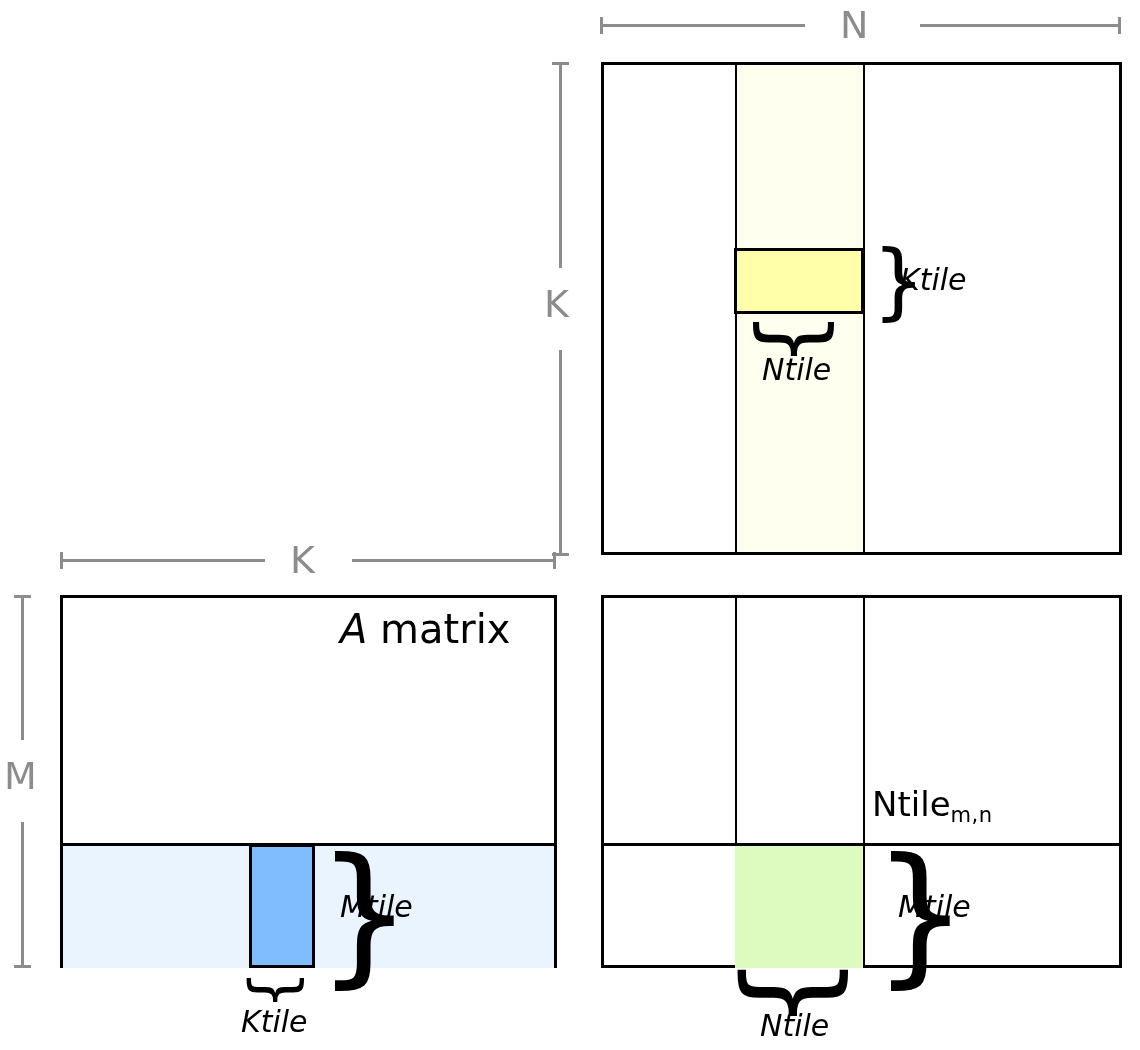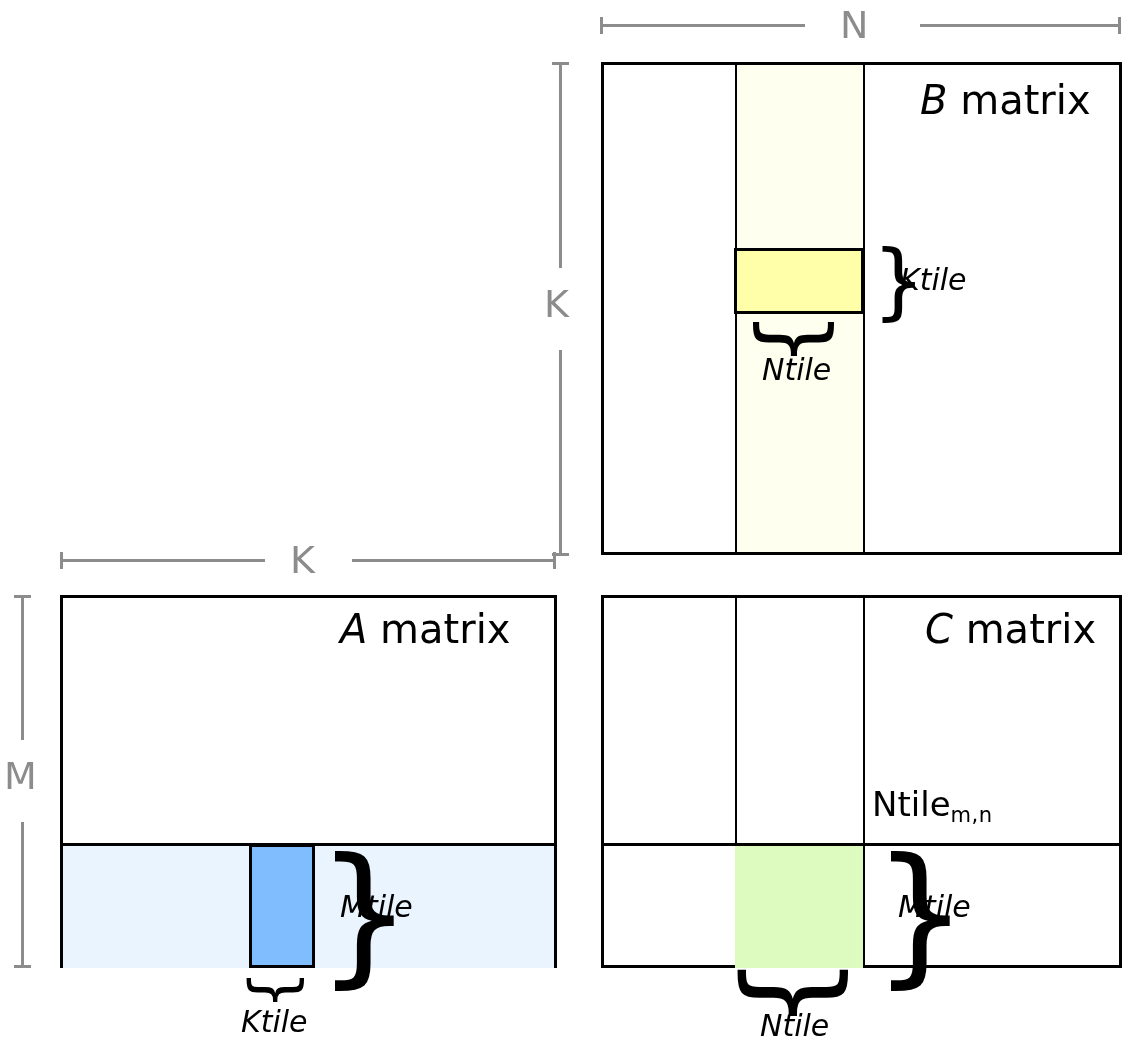--- a/index.html
+++ b/index.html
@@ -160,23 +160,20 @@
 
     <div class="fill" style="left:131px; top:0; width:128px; height:100%; background:#fffff0;"></div>
 
     <div class="vline-thin" style="left:131px; top:0; height:100%;"></div>
     <div class="vline-thin" style="left:259px; top:0; height:100%;"></div>
 
     <div class="fill" style="left:131px; top:184px; width:128px; height:64px; background:#ffffaa;"></div>
     <div class="tile-outline" style="left:130px; top:183px; width:130px; height:66px;"></div>
   </div>
 
-  <div class="matrix-title abs" style="left:920px; top:80px;">
-    <span class="sym">B</span><span>&nbsp;</span><span class="word">matrix</span>
-  </div>
 
   <div class="brace-v abs" style="left:872px; top:239px; font-size:84px;">}</div>
   <div class="tile-label abs" style="left:900px; top:265px;">Ktile</div>
 
   <div class="brace-h abs" style="left:798px; top:339px; font-size:88px; transform:translate(-50%,-50%) rotate(90deg);">}</div>
   <div class="tile-label abs" style="left:762px; top:355px;">Ntile</div>
 
   <div class="dim-cap-v abs" style="left:60px; top:552px;"></div>
   <div class="dim-line-h abs" style="left:60px; top:559px; width:205px;"></div>
   <div class="dim-label abs" style="left:290px; top:541px;">K</div>
@@ -212,23 +209,20 @@
   <div class="matrix-box" id="c-matrix" style="left:601px; top:595px; width:521px; height:373px;">
 
     <div class="vline-thin" style="left:131px; top:0; height:100%;"></div>
     <div class="vline-thin" style="left:259px; top:0; height:100%;"></div>
 
     <div class="hline-thick" style="left:0; top:245px; width:100%;"></div>
 
     <div class="fill" style="left:131px; top:248px; width:128px; height:122px; background:#ddfbbf;"></div>
   </div>
 
-  <div class="matrix-title abs" style="left:925px; top:609px;">
-    <span class="sym">C</span><span>&nbsp;</span><span class="word">matrix</span>
-  </div>
 
   <div class="block-label abs" style="left:872px; top:787px;"><span>Ntile</span><sub>m,n</sub></div>
 
   <div class="brace-v abs" style="left:872px; top:838px; font-size:152px;">}</div>
   <div class="tile-label abs" style="left:898px; top:892px;">Mtile</div>
 
   <div class="brace-h abs" style="left:798px; top:993px; font-size:120px; transform:translate(-50%,-50%) rotate(90deg);">}</div>
   <div class="tile-label abs" style="left:760px; top:1011px;">Ntile</div>
 
 </div>

